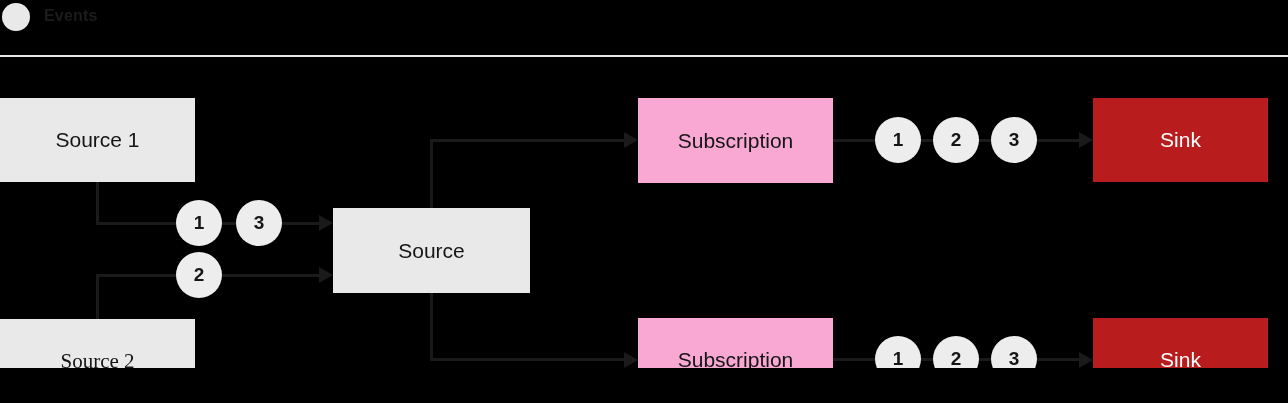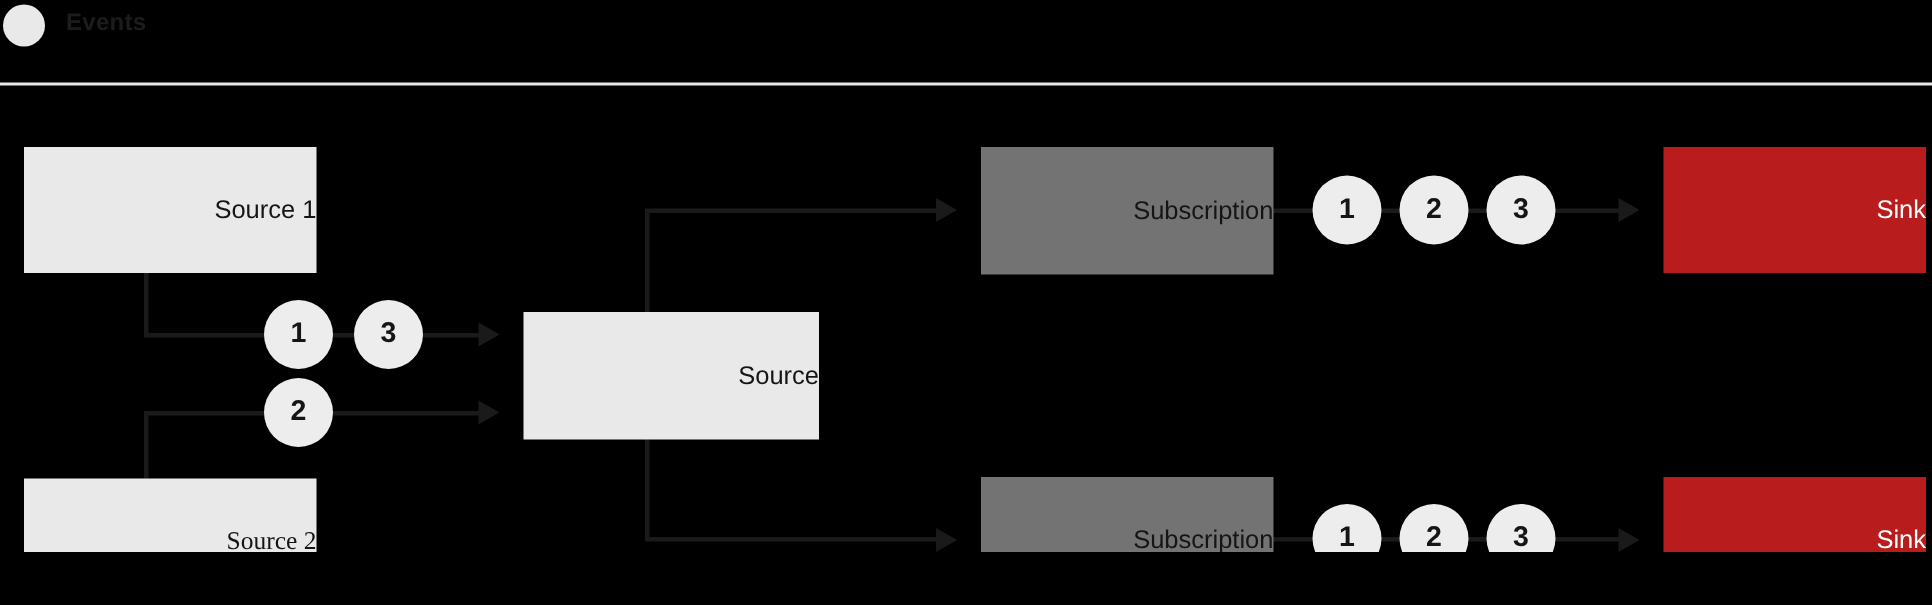--- a/index.html
+++ b/index.html
@@ -22,25 +22,25 @@
     font-size: 16px; font-weight: bold; color: #1c1c1c;
     letter-spacing: 0.2px;
   }
   .separator {
     position: absolute; left: 0; top: 55px;
     width: 1288px; height: 2px; background: #e7e7e7;
   }
   
   .node {
     position: absolute;
-    display: flex; align-items: center; justify-content: flex-end;
-    font-size: 17px; color: #151515; margin-left: 16px;
+    display: flex; align-items: center; justify-content: center;
+    font-size: 21px; color: #151515;
   }
   .gray      { background: #e9e9e9; }
-  .lightblue { background: #737373; }
+  .lightblue { background: #f9a8d4; }
   .blue      { background: #b91c1c; color: #ffffff; }
   .source1     { left: 0;      top: 98px;  width: 195px; height: 84px; }
   .source2     { left: 0;      top: 319px; width: 195px; height: 84px; font-family: Liberation Serif, serif; }
   .channel     { left: 333px;  top: 208px; width: 197px; height: 85px; }
   .sub-top     { left: 638px;  top: 98px;  width: 195px; height: 85px; }
   .sub-bottom  { left: 638px;  top: 318px; width: 195px; height: 84px; }
   .sink-top    { left: 1093px; top: 98px;  width: 175px; height: 84px; }
   .sink-bottom { left: 1093px; top: 318px; width: 175px; height: 84px; }
   
   .line { position: absolute; background: #1a1a1a; }

